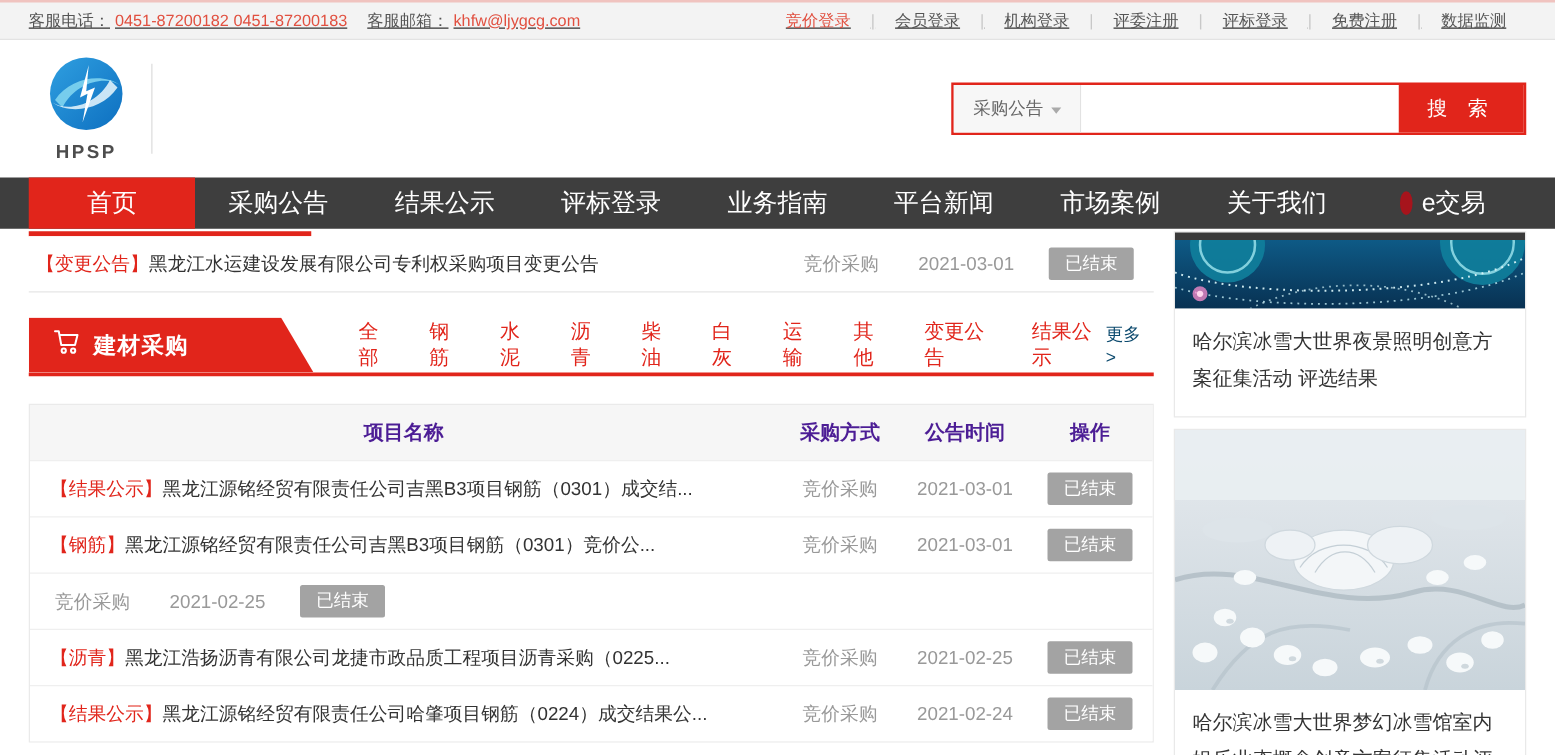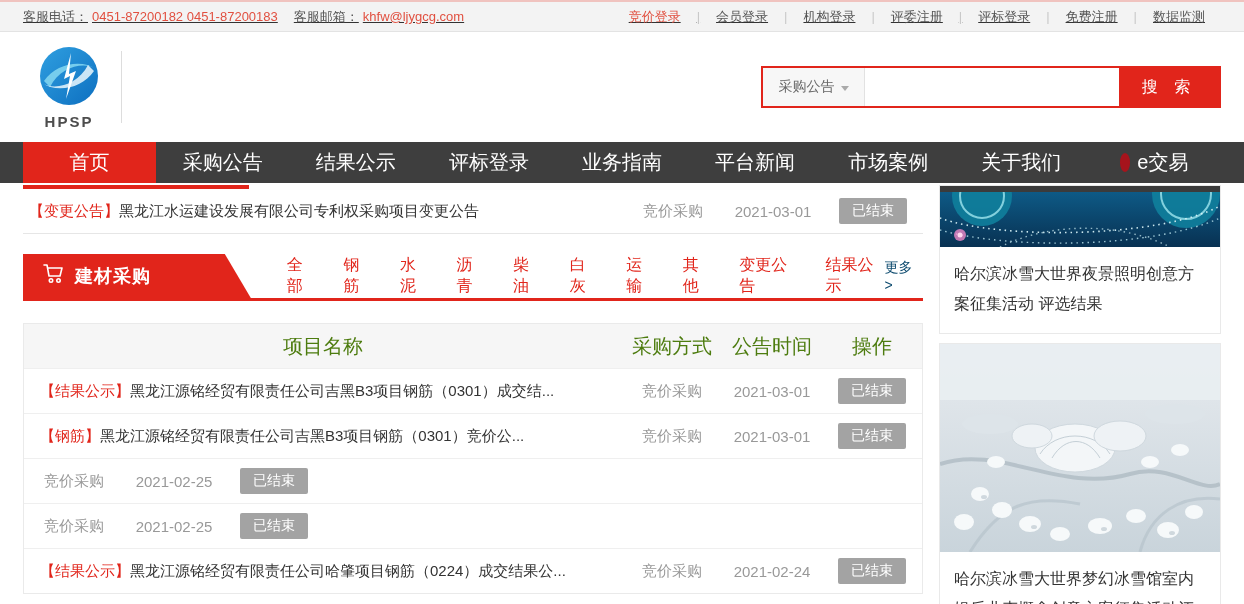--- a/index.html
+++ b/index.html
@@ -77,21 +77,21 @@
     font-size:18px; font-weight:bold; letter-spacing:1px;
     clip-path:polygon(0 0, calc(100% - 26px) 0, 100% 100%, 0 100%); cursor:pointer;}
   .section-tabs{display:flex; align-items:center; height:44px; margin-left:36px; gap:27px;}
   .section-tabs a{color:var(--accent); font-size:16px; text-decoration:none; cursor:pointer;}
   .more-link{margin-left:auto; align-self:center; font-size:14px; color:#0c4a6e;
     padding-right:4px; cursor:pointer;}
 
   
   .ptable{margin-top:22px; border:1px solid #eaeaea;}
   .ptable-hd{display:flex; align-items:center; height:44px; background:#f6f6f6;
-    font-size:20px; font-weight:normal; color:#4d7c0f;}
+    font-size:16px; font-weight:bold; color:#4c1d95;}
   .ptable-hd .h-name{flex:1; text-align:center;}
   .ptable-hd .h-col{width:100px; text-align:center;}
   .ptable .row-line{border-bottom:none; border-top:1px solid #efefef;}
   .ptable .row-line:first-of-type{border-top:none;}
   .ptable .row-title{padding-left:16px;}
 
   
   .card{background:#fff; border:1px solid #e9e9e9; cursor:pointer;}
   .card + .card{margin-top:9px;}
   .card .img-wrap{display:block; width:100%; overflow:hidden;}
@@ -255,20 +255,21 @@
         <div class="row-action"><button class="status-btn">已结束</button></div>
       </div>
 
       <div class="row-line">
         <div class="row-method">竞价采购</div>
         <div class="row-date">2021-02-25</div>
         <div class="row-action"><button class="status-btn">已结束</button></div>
       </div>
 
       <div class="row-line">
+        <div class="row-title"><span class="tag">【沥青】</span><span>黑龙江浩扬沥青有限公司龙捷市政品质工程项目沥青采购（0225...</span></div>
         <div class="row-method">竞价采购</div>
         <div class="row-date">2021-02-25</div>
         <div class="row-action"><button class="status-btn">已结束</button></div>
       </div>
 
       <div class="row-line">
         <div class="row-title"><span class="tag">【结果公示】</span><span>黑龙江源铭经贸有限责任公司哈肇项目钢筋（0224）成交结果公...</span></div>
         <div class="row-method">竞价采购</div>
         <div class="row-date">2021-02-24</div>
         <div class="row-action"><button class="status-btn">已结束</button></div>

